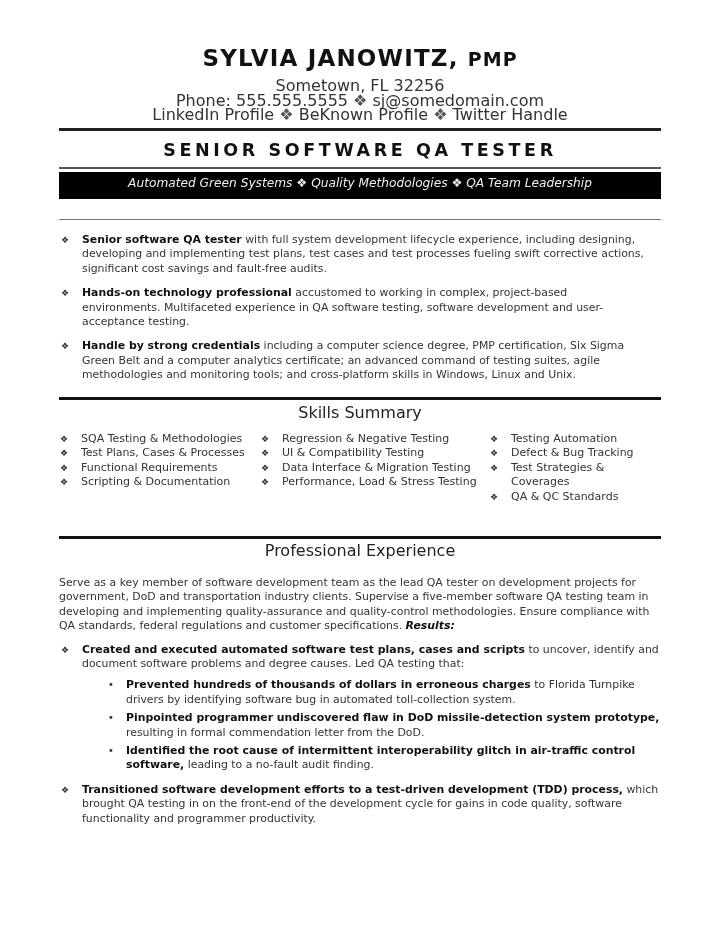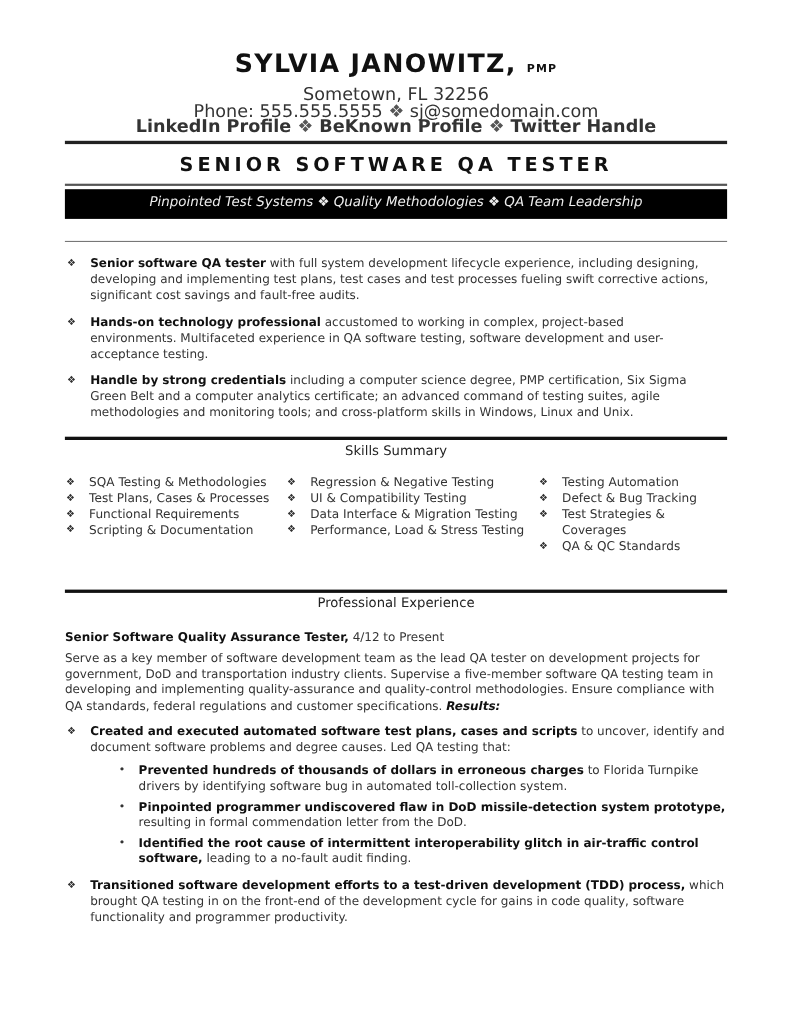--- a/index.html
+++ b/index.html
@@ -6,26 +6,26 @@
     body {
       width: 720px; height: 931px; position: relative; overflow: hidden;
       font-family: "DejaVu Sans", sans-serif; color: #222;
     }
     .page { position: absolute; left: 59px; top: 0; width: 602px; }
 
     .name {
       position: absolute; top: 45px; left: 0; width: 602px; text-align: center;
       font-size: 23px; font-weight: bold; letter-spacing: 1.2px; color: #111;
     }
-    .name .cred { font-size: 10px; letter-spacing: 1px; }
+    .name .cred { font-size: 19px; letter-spacing: 1px; }
     .contact {
       position: absolute; left: 0; width: 602px; text-align: center;
       font-size: 16px; color: #333; line-height: 14.5px;
     }
-    .c1 { top: 79px; } .c2 { top: 93.5px; } .c3 { top: 108px; font-weight: bold; }
+    .c1 { top: 79px; } .c2 { top: 93.5px; } .c3 { top: 108px; }
     .sep { color: #555; }
 
     .rule { position: absolute; left: 0; width: 602px; background: #222; }
     .r-top { top: 128px; height: 2.5px; }
     .r-title-bottom { top: 167px; height: 1.5px; background: #555; }
     .r-box-bottom { top: 219px; height: 1.2px; background: #777; }
 
     .title {
       position: absolute; top: 140px; left: 0; width: 602px; text-align: center;
       font-size: 17.5px; font-weight: bold; letter-spacing: 3.6px; color: #111;
@@ -42,21 +42,21 @@
       color: #333; margin-bottom: 10px; padding-right: 12px;
     }
     .sum-item b { color: #111; }
     .dia {
       position: absolute; left: 2px; top: 0; font-size: 9px; color: #333;
     }
 
     .r-skills { top: 397px; height: 2.8px; background: #111; }
     .section-title {
       position: absolute; left: 0; width: 602px; text-align: center;
-      font-size: 12px; color: #222;
+      font-size: 16px; color: #222;
     }
     .st-skills { top: 403px; }
     .skills { position: absolute; top: 432px; left: 0; width: 602px; }
     .col { position: absolute; top: 0; }
     .col1 { left: 0; width: 200px; }
     .col2 { left: 201px; width: 222px; }
     .col3 { left: 430px; width: 175px; }
     .skill {
       position: relative; padding-left: 22px; font-size: 11px; line-height: 14.4px;
       color: #333;
@@ -106,21 +106,21 @@
     <span>BeKnown Profile</span>
     <span class="sep">❖</span>
     <span>Twitter Handle</span>
   </div>
 
   <div class="rule r-top"></div>
   <div class="title">SENIOR SOFTWARE QA TESTER</div>
   <div class="rule r-title-bottom"></div>
 
   <div class="banner">
-    <span>Pinpointed Test Systems</span>
+    <span>Automated Green Systems</span>
     <span>❖</span>
     <span>Quality Methodologies</span>
     <span>❖</span>
     <span>QA Team Leadership</span>
   </div>
   <div class="rule r-box-bottom"></div>
 
   <div class="summary">
     <div class="sum-item">
       <span class="dia">❖</span>
@@ -157,23 +157,20 @@
       <div class="skill"><span class="dia">❖</span><span>Defect &amp; Bug Tracking</span></div>
       <div class="skill"><span class="dia">❖</span><span>Test Strategies &amp; Coverages</span></div>
       <div class="skill"><span class="dia">❖</span><span>QA &amp; QC Standards</span></div>
     </div>
   </div>
 
   <div class="rule r-exp"></div>
   <div class="section-title st-exp">Professional Experience</div>
 
   <div class="exp">
-    <div class="line role">
-      <b>Senior Software Quality Assurance Tester,</b><span> 4/12 to Present</span>
-    </div>
     <div class="desc">
       <span>Serve as a key member of software development team as the lead QA tester on development projects for government, DoD and transportation industry clients. Supervise a five-member software QA testing team in developing and implementing quality-assurance and quality-control methodologies. Ensure compliance with QA standards, federal regulations and customer specifications. </span><b>Results:</b>
     </div>
 
     <div class="ach">
       <div class="ach-item">
         <span class="dia">❖</span>
         <b>Created and executed automated software test plans, cases and scripts</b><span> to uncover, identify and document software problems and degree causes. Led QA testing that:</span>
         <div class="sub">
           <div class="sub-item">

